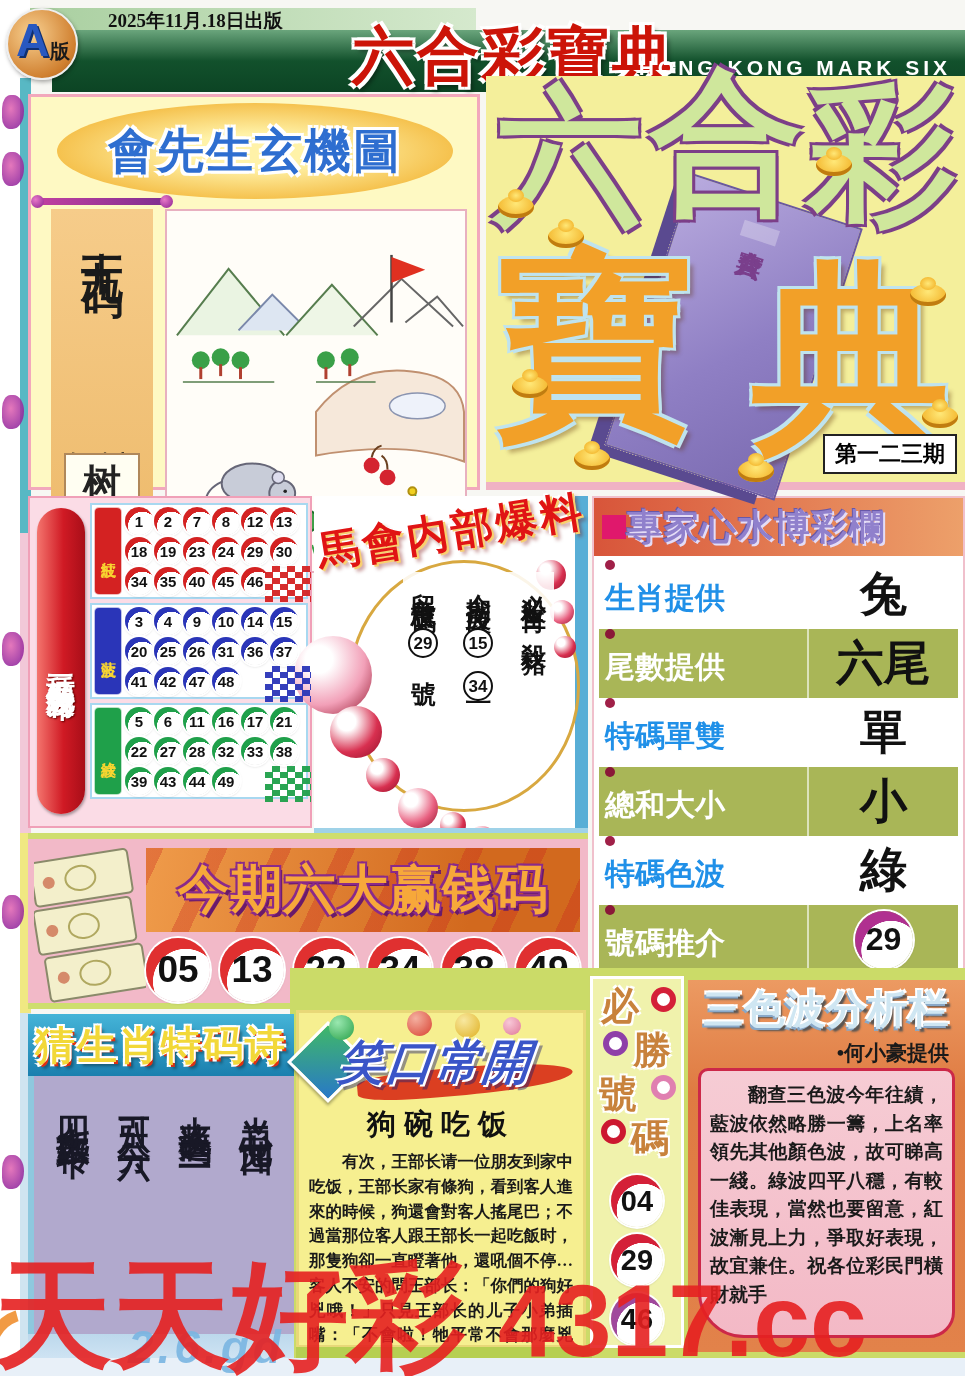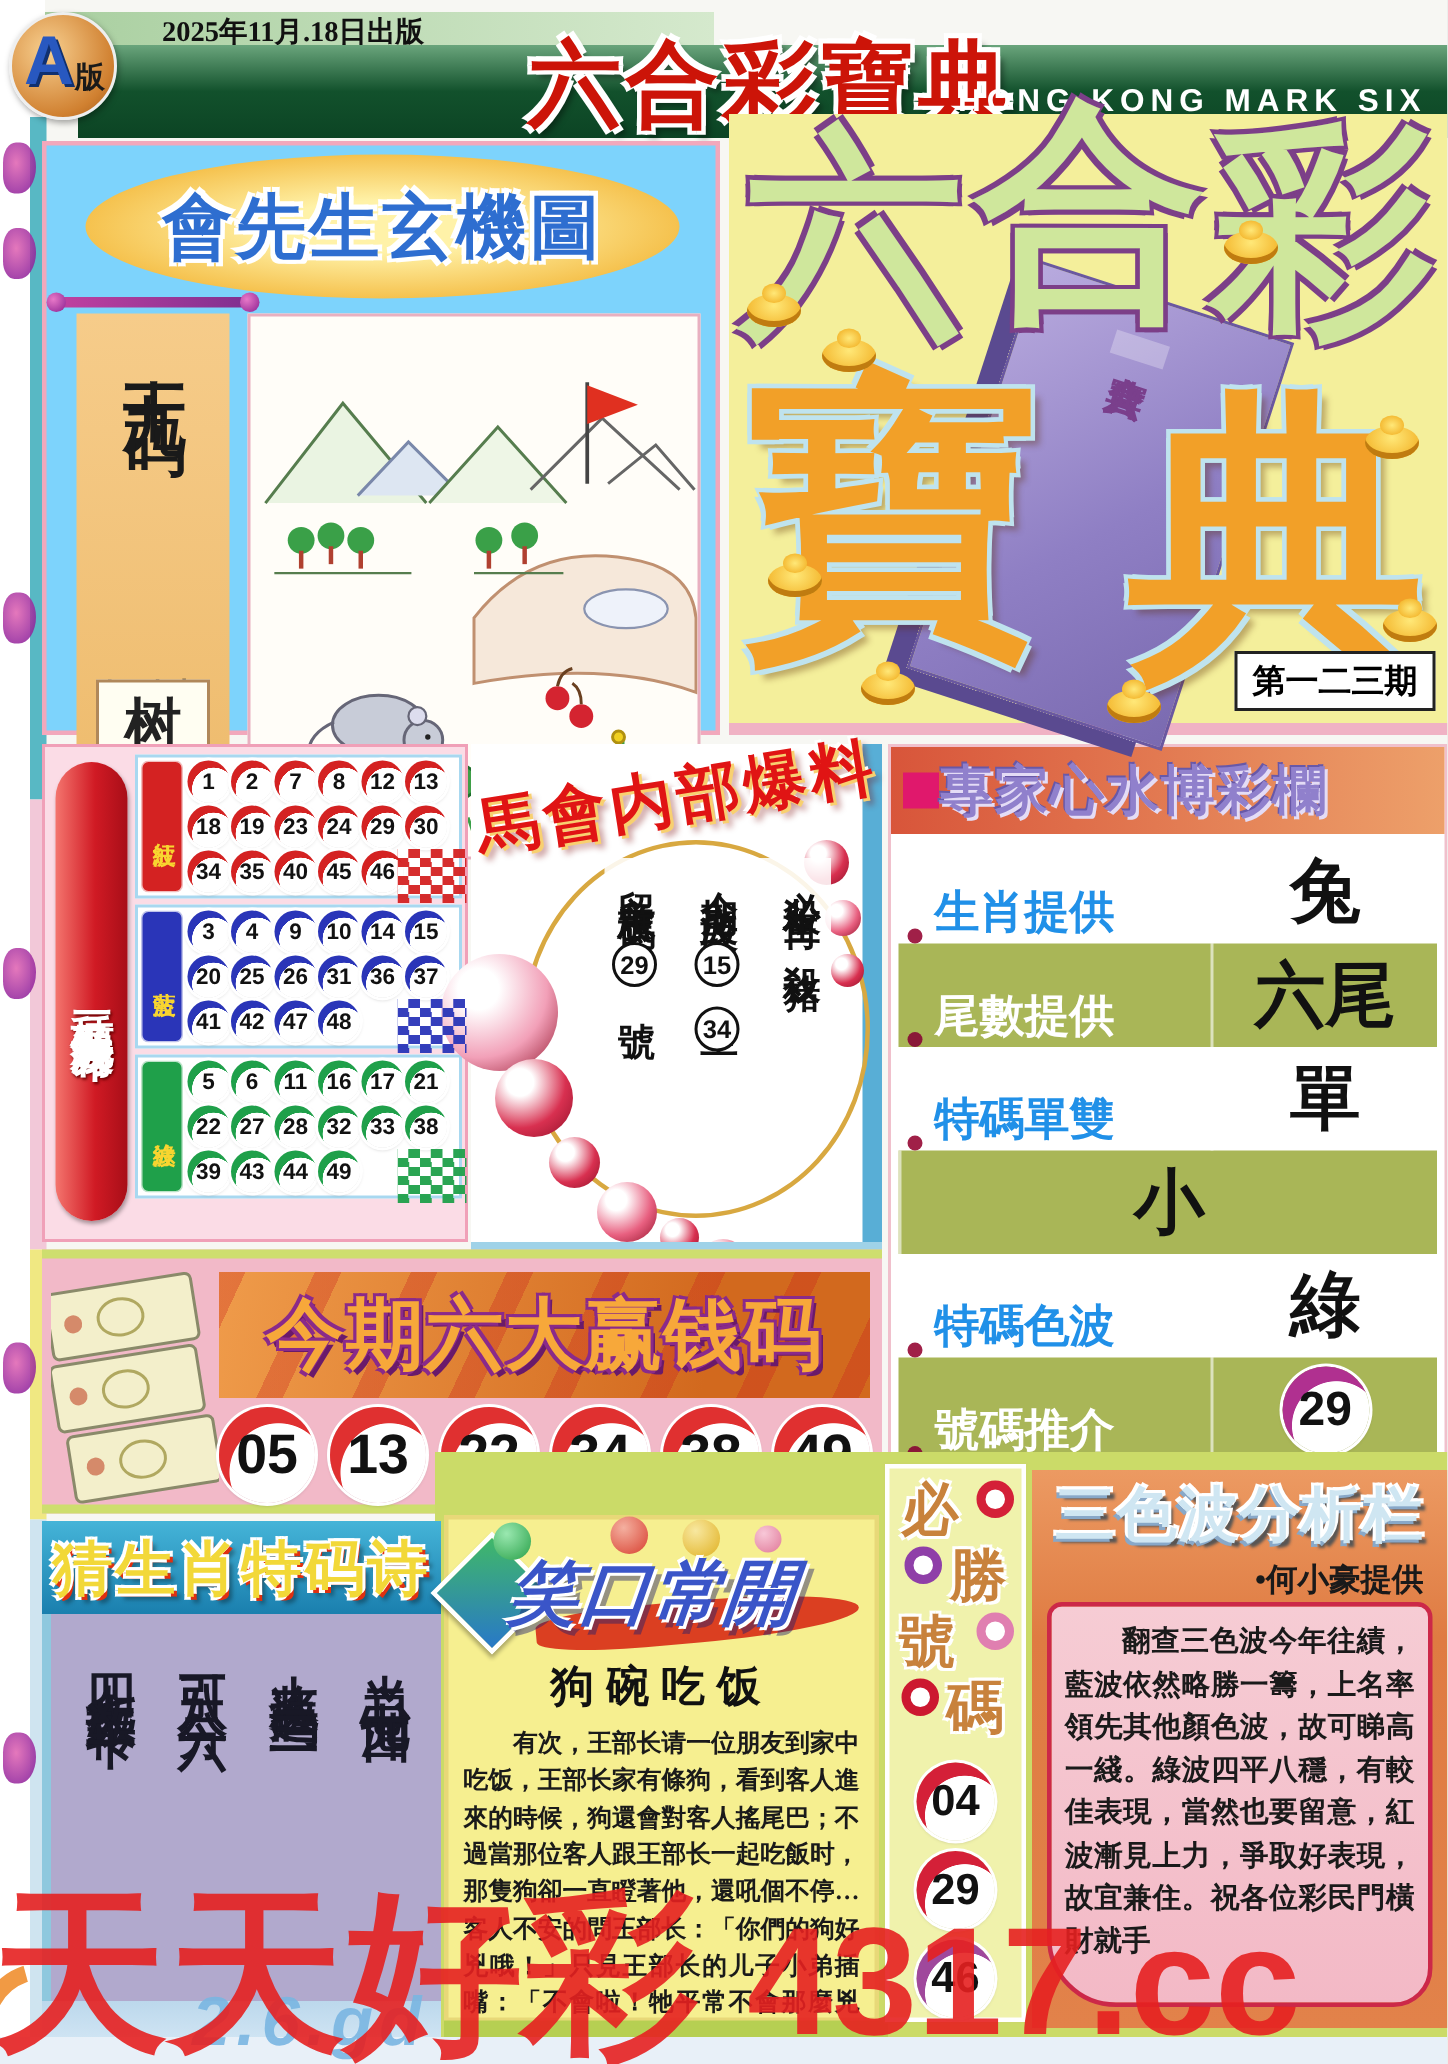--- a/index.html
+++ b/index.html
@@ -31,21 +31,21 @@
   .en-title{position:absolute;right:14px;top:26px;font:bold 21px "Liberation Sans",sans-serif;
         color:#fff;letter-spacing:4px;border-bottom:2px solid #fff;padding-bottom:4px;}
   .a-badge{position:absolute;left:6px;top:8px;width:68px;height:68px;border-radius:50%;
         background:radial-gradient(circle at 35% 35%,#f8d090,#d08030 70%,#a05818);
         border:2px solid #eee;box-shadow:1px 2px 4px rgba(0,0,0,.35);z-index:5;}
   .a-letter{position:absolute;left:8px;top:3px;font:900 46px "Liberation Sans",sans-serif;
         color:#2858c0;text-shadow:2px 2px 0 #103070;}
   .a-ban{position:absolute;right:6px;top:28px;font:900 20px "Liberation Serif",serif;color:#1a1a1a;}
 
   
-  .mystery{position:absolute;left:28px;top:94px;width:452px;height:396px;background:#7dd3fc;
+  .mystery{position:absolute;left:28px;top:94px;width:452px;height:396px;background:#fef9c3;
         border:3px solid #f2a8bc;box-sizing:border-box;}
   .mystery-oval{position:absolute;left:26px;top:6px;width:396px;height:96px;border-radius:50%;
         background:radial-gradient(ellipse at center,#fff2a8 25%,#f0a81e 95%);
         display:flex;align-items:center;justify-content:center;}
   .mystery-oval span{font:900 47px "Liberation Sans",sans-serif;color:#2e6ed0;letter-spacing:2px;
         text-shadow:-3px -3px 0 #fff,3px -3px 0 #fff,-3px 3px 0 #fff,3px 3px 0 #fff;}
   .mystery-strip{position:absolute;left:20px;top:112px;width:102px;height:364px;
         background:linear-gradient(180deg,#f6cc8a,#edb969);}
   .rod{position:absolute;left:-12px;width:126px;height:7px;border-radius:4px;
         background:linear-gradient(90deg,#c040a0,#803090);}
@@ -143,22 +143,22 @@
   .expert-header{position:absolute;left:0;top:0;width:100%;height:58px;
         background:linear-gradient(90deg,#d8553a,#eda06a);display:flex;align-items:center;
         padding-left:8px;box-sizing:border-box;}
   .sq{width:24px;height:24px;background:#e0186c;flex:none;}
   .expert-title{font:900 36px "Liberation Sans",sans-serif;color:#9080cc;letter-spacing:1px;white-space:nowrap;
         text-shadow:2px 2px 0 #e4dcf6,-1px -1px 0 #6858a8;}
   .expert-rows{position:absolute;left:5px;top:62px;width:359px;}
   .exp-row{display:flex;height:69px;align-items:stretch;}
   .exp-row.olive{background:#a9b657;}
   .exp-row.white{background:#fff;}
-  .exp-label{width:208px;display:flex;align-items:flex-end;gap:8px;padding-left:6px;
-        font:900 30px "Liberation Sans",sans-serif;box-sizing:border-box;}
+  .exp-label{width:208px;display:flex;align-items:flex-start;gap:8px;padding-left:6px;
+        font:900 30px "Liberation Sans",sans-serif;box-sizing:border-box;flex-direction:column;}
   .white .exp-label{color:#2090e8;}
   .olive .exp-label{color:#fff;}
   .dot{width:10px;height:10px;border-radius:50%;background:#a02048;flex:none;}
   .olive .dot{background:#8a1838;}
   .exp-value{flex:1;display:flex;align-items:center;justify-content:center;
         font:700 47px "Liberation Serif",serif;color:#111;border-left:2px solid rgba(255,255,255,.6);}
 
   
   .winning-box{position:absolute;left:28px;top:833px;width:560px;height:176px;background:#f2b9c8;
         border-top:6px solid #cede6e;border-bottom:6px solid #cede6e;box-sizing:border-box;}
@@ -612,20 +612,24 @@
           <div class="exp-value">六尾</div>
         </div>
         <div class="exp-row white">
           <div class="exp-label">
             <span class="dot"></span>
             <span>特碼單雙</span>
           </div>
           <div class="exp-value">單</div>
         </div>
         <div class="exp-row olive">
+          <div class="exp-label">
+            <span class="dot"></span>
+            <span>總和大小</span>
+          </div>
           <div class="exp-value">小</div>
         </div>
         <div class="exp-row white">
           <div class="exp-label">
             <span class="dot"></span>
             <span>特碼色波</span>
           </div>
           <div class="exp-value">綠</div>
         </div>
         <div class="exp-row olive">

